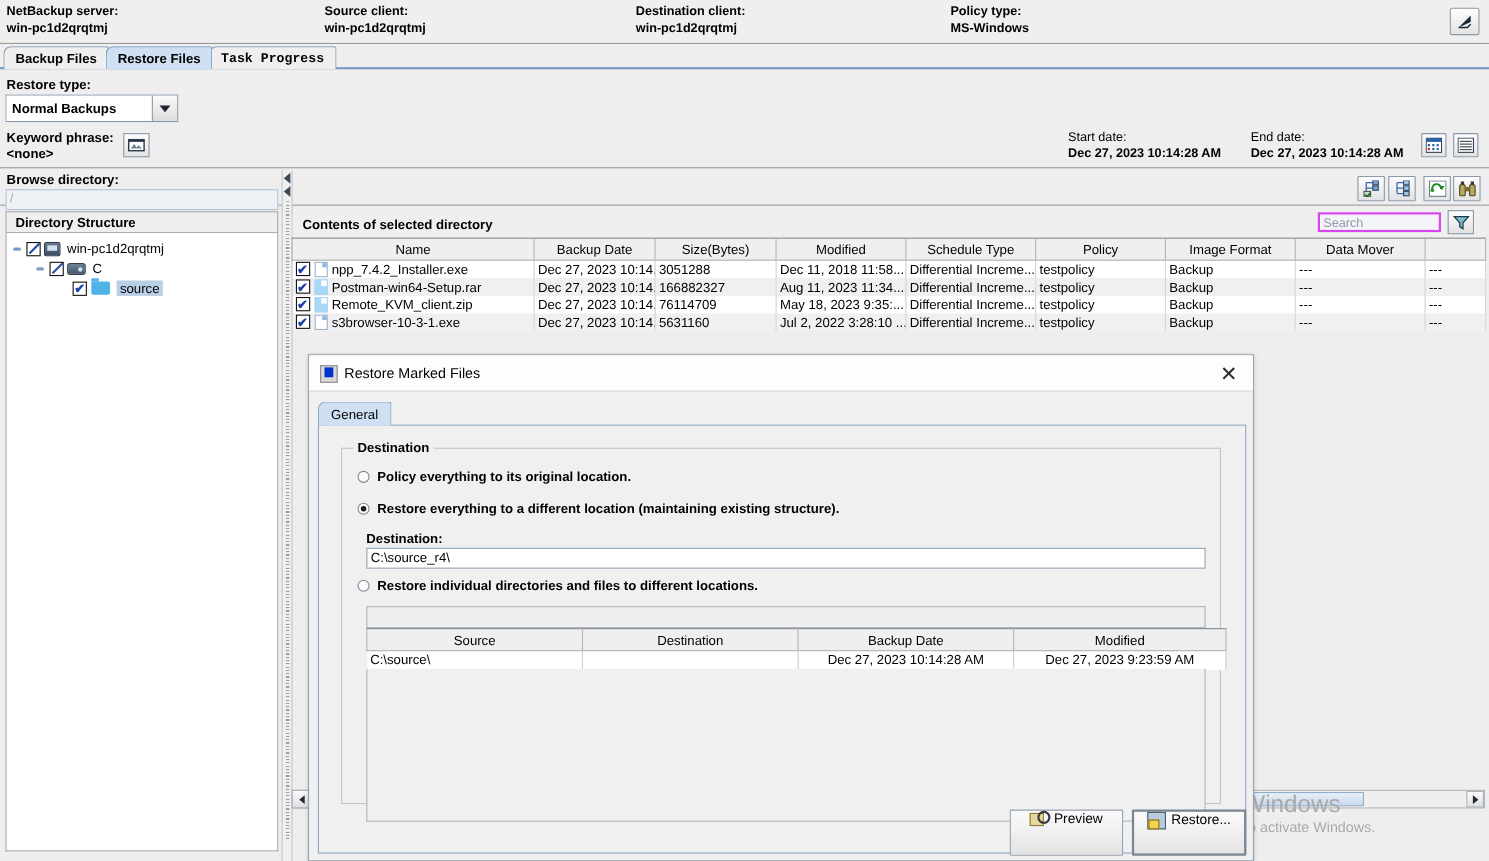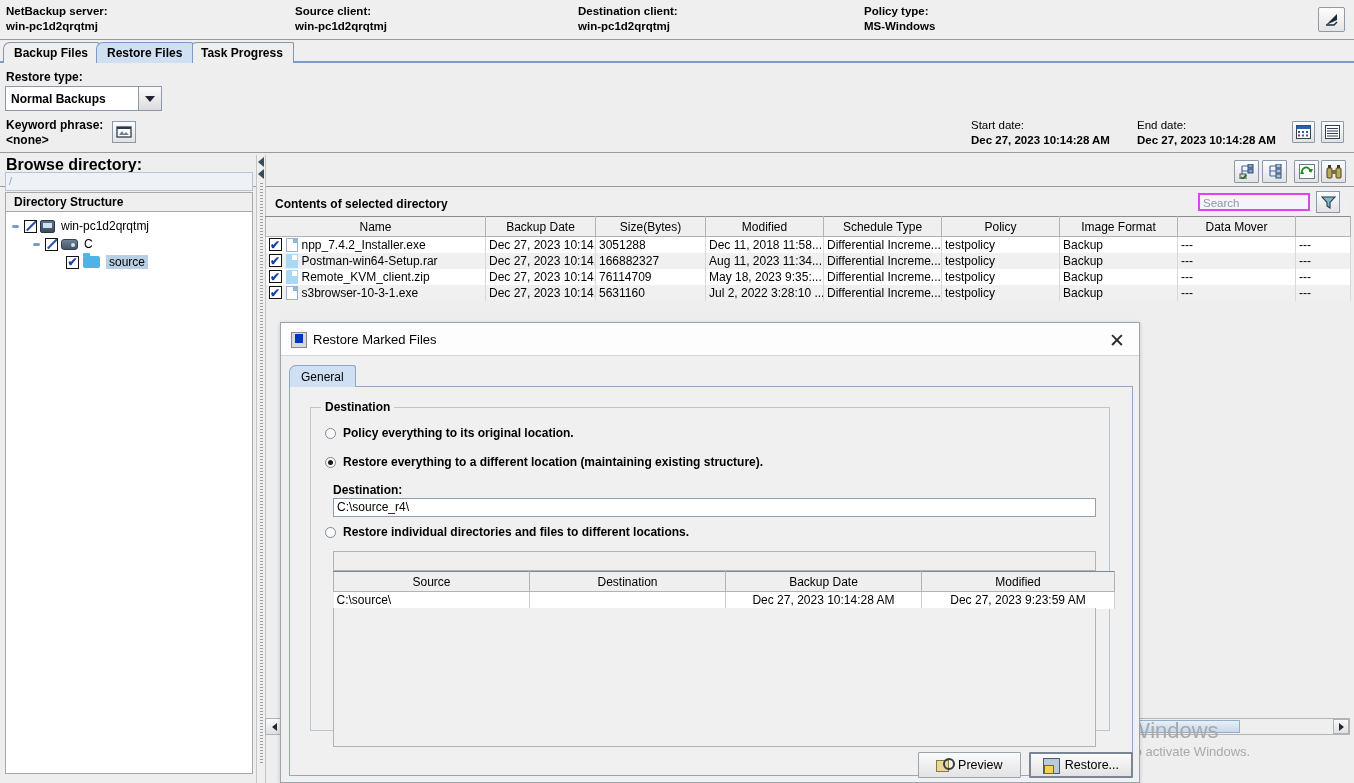--- a/index.html
+++ b/index.html
@@ -82,21 +82,21 @@
 
   .tbtn {
     position: absolute;
     background: linear-gradient(#fdfdfd,#e2e2e2); border: 1px solid #8a99ab;
     display: flex; align-items: center; justify-content: center; border-radius: 1px;
   }
 
   .hrule { position: absolute; left: 0; width: 1354px; height: 1px; background: #9a9a9a; }
 
   
-  .browse-label { position: absolute; left: 6px; top: 156px; font-weight: bold; font-size: 16px; }
+  .browse-label { position: absolute; left: 6px; top: 156px; font-weight: bold; font-size: 12px; }
   .browse-input {
     position: absolute; left: 5px; top: 172px; width: 248px; height: 19px;
     border: 1px solid #b6c4d4; background: #eef1f5; color: #9aa7b5;
     font-size: 11px; padding-left: 3px; line-height: 17px;
   }
   .dirstruct-hdr {
     position: absolute; left: 5px; top: 192px; width: 248px; height: 20px;
     background: #efefef; border: 1px solid #a8a8a8;
     font-weight: bold; font-size: 12px; padding-left: 8px; line-height: 18px;
   }
@@ -273,24 +273,24 @@
     padding: 0 3px; white-space: nowrap; overflow: hidden;
   }
   .dtable-fill {
     position: absolute; left: 22px; top: 200px; width: 763px; height: 139px;
     background: #f0f0f0; border: 1px solid #b3b3b3; border-top: none;
   }
 
   
   .dlg-buttons { position: absolute; right: 6px; bottom: 4px; display: flex; gap: 8px; z-index: 60; }
   .dlgbtn {
-    height: 26px; min-width: 103px; padding: 0 12px;
+    height: 42px; min-width: 103px; padding: 0 12px;
     background: linear-gradient(#fbfbfb,#e3e3e3);
     border: 1px solid #98a4b0; border-radius: 1px;
-    display: flex; align-items: center; justify-content: center; gap: 6px;
+    display: flex; justify-content: center; gap: 6px;
     font-size: 12.5px;
   }
   .dlgbtn.focused { border: 2px solid #7a8694; }
   .ico-preview { width: 16px; height: 14px; position: relative; flex:0 0 auto;}
   .ico-preview::before { content:""; position:absolute; left:0; top:2px; width:11px;height:10px;background:#e8d79a;border:1px solid #8a7a40;}
   .ico-preview::after { content:""; position:absolute; left:7px; top:0; width:8px;height:8px;border:2px solid #3a3a3a;border-radius:50%;background:transparent;}
   .ico-restore { width: 16px; height: 15px; position: relative; flex:0 0 auto;}
   .ico-restore::before { content:""; position:absolute; left:0;top:0;width:15px;height:14px;background:#b9c9de;border:1px solid #4a5a6a;}
   .ico-restore::after { content:""; position:absolute; left:1px;top:7px;width:8px;height:7px;background:#f2d34a;border:1px solid #7a6a20;}
 
@@ -331,21 +331,21 @@
     </div>
   </div>
 
   <div class="tabstrip">
     <div class="tab" style="left:3px;">
       <span>Backup Files</span>
     </div>
     <div class="tab active" style="left:96px;">
       <span>Restore Files</span>
     </div>
-    <div class="tab" style="left:190px;">
+    <div class="tab" style="left:190px;font-family:Liberation Mono, monospace;">
       <span>Task Progress</span>
     </div>
   </div>
 
   <div class="restore-type-label">Restore type:</div>
   <div class="combo">
     <div class="cval">Normal Backups</div>
     <div class="carrow">
         <span class="arrow-down"></span>
       </div>

